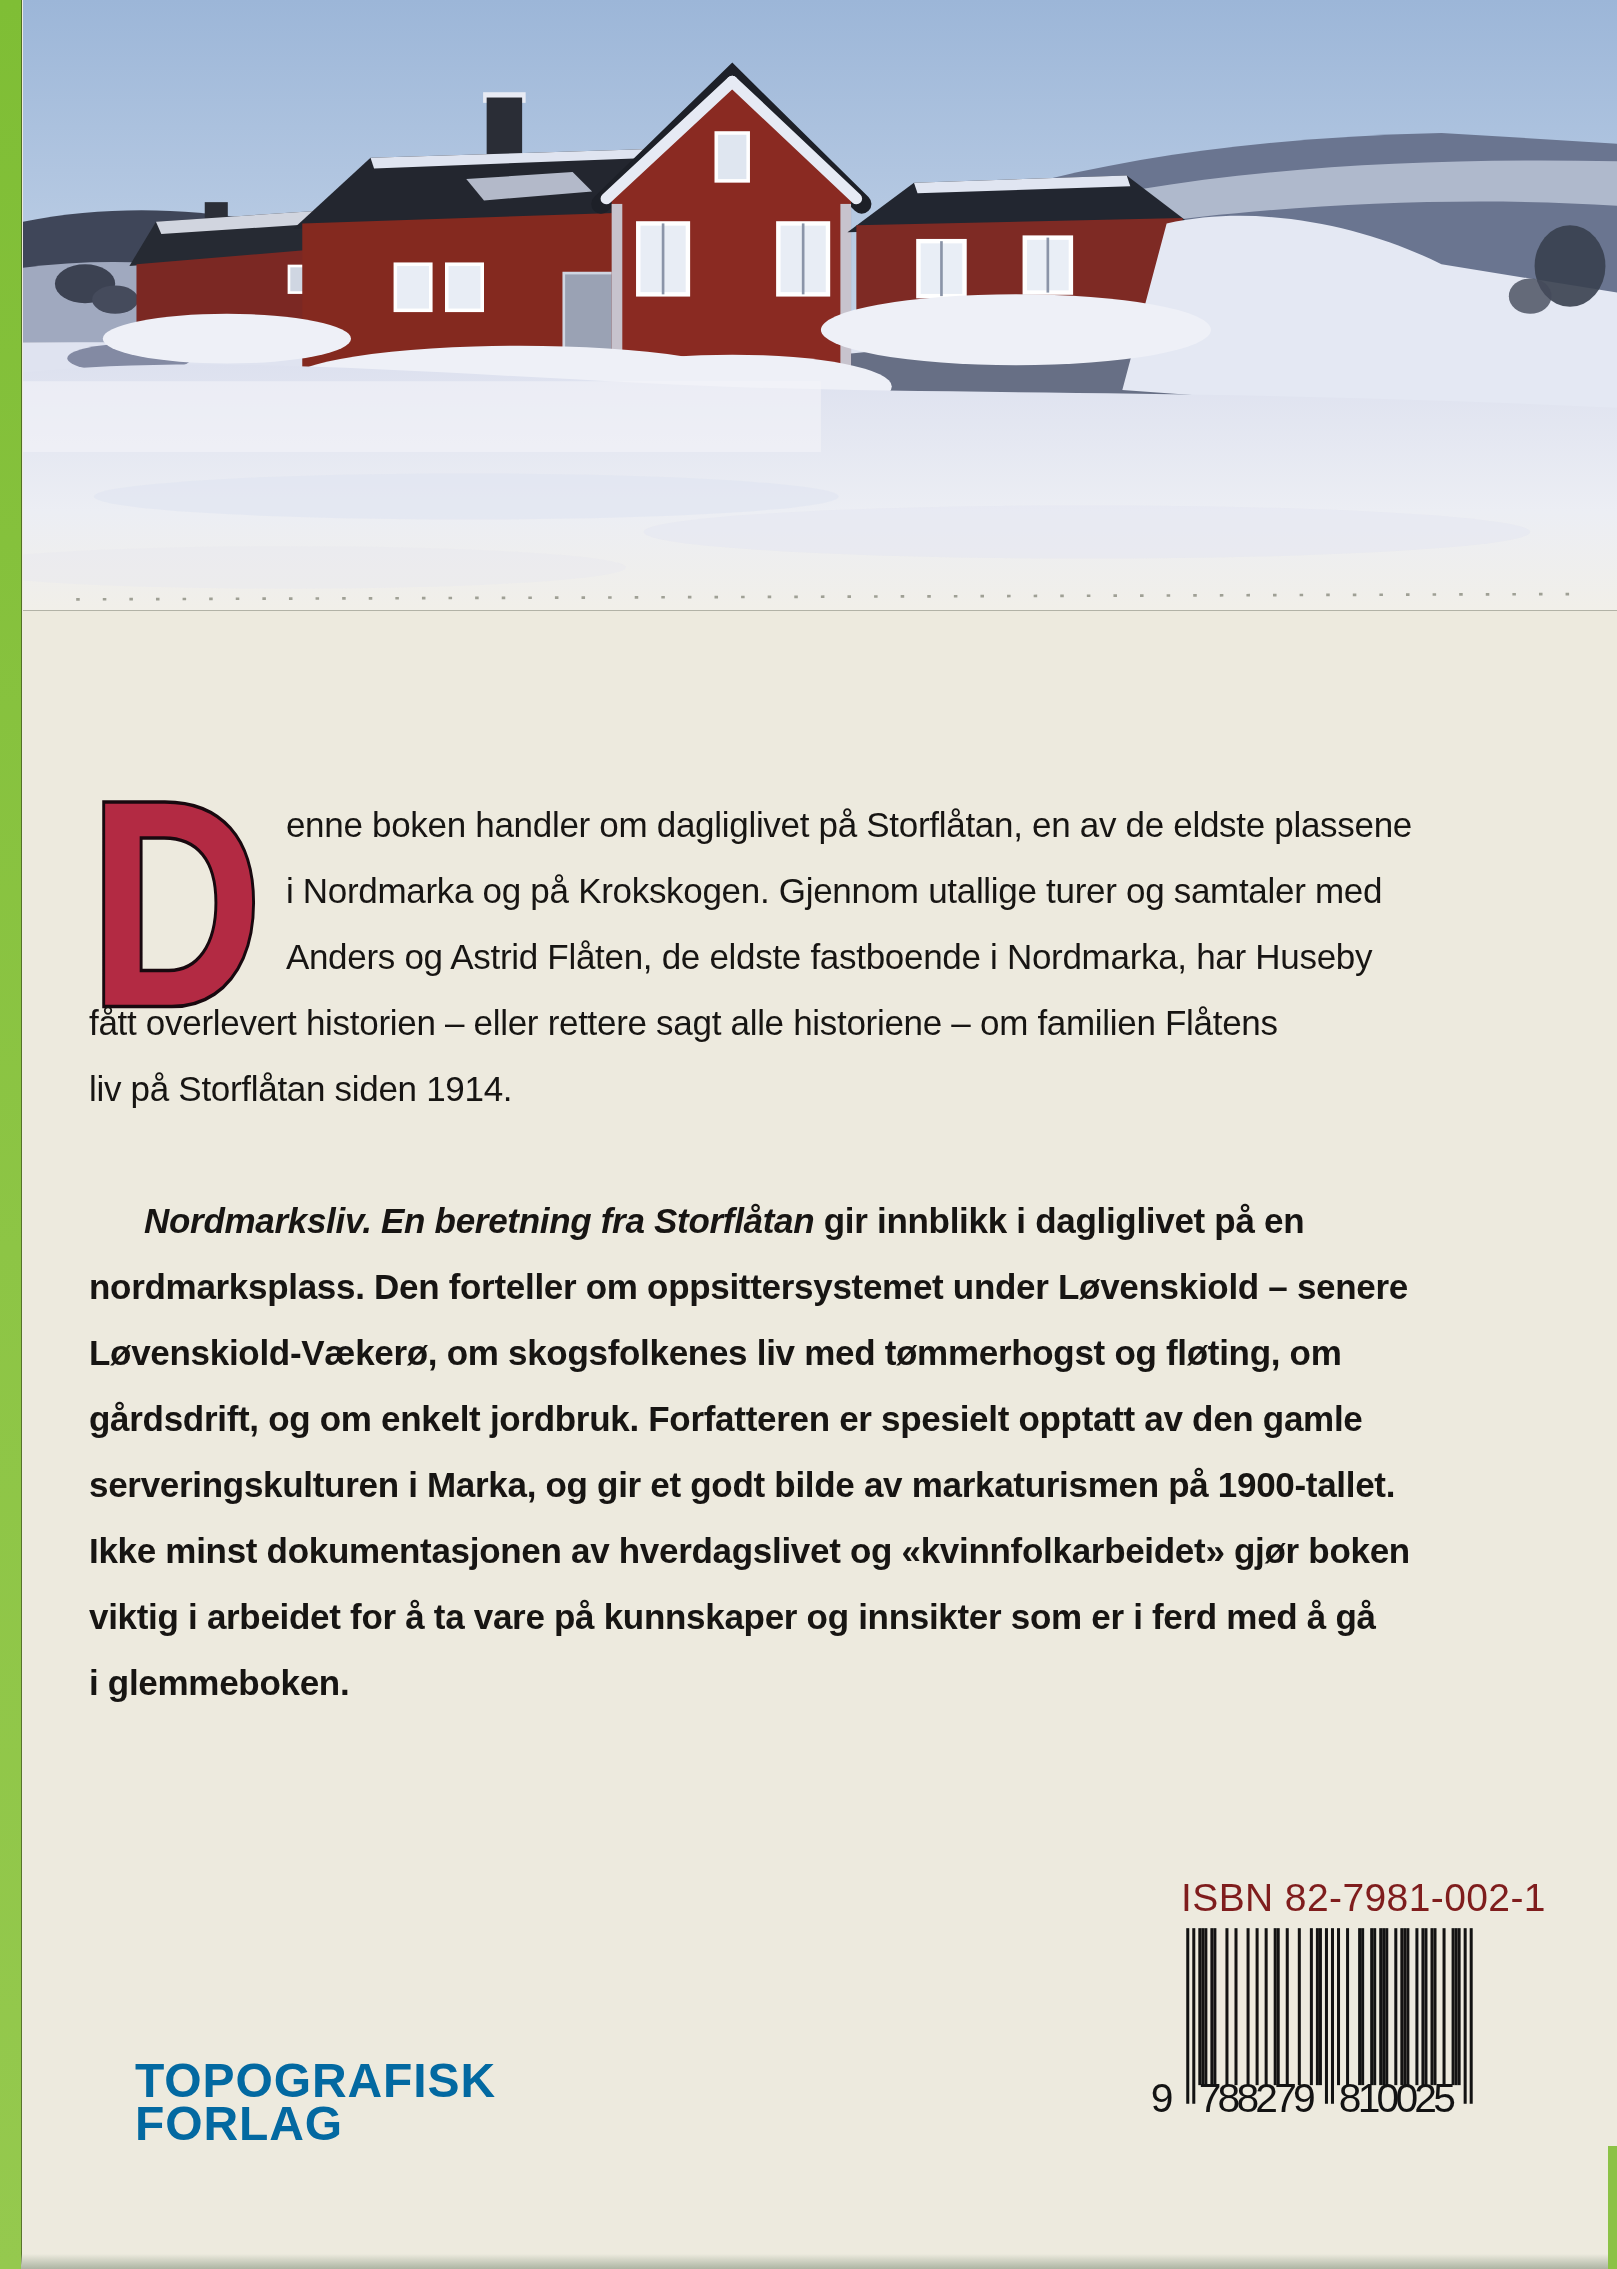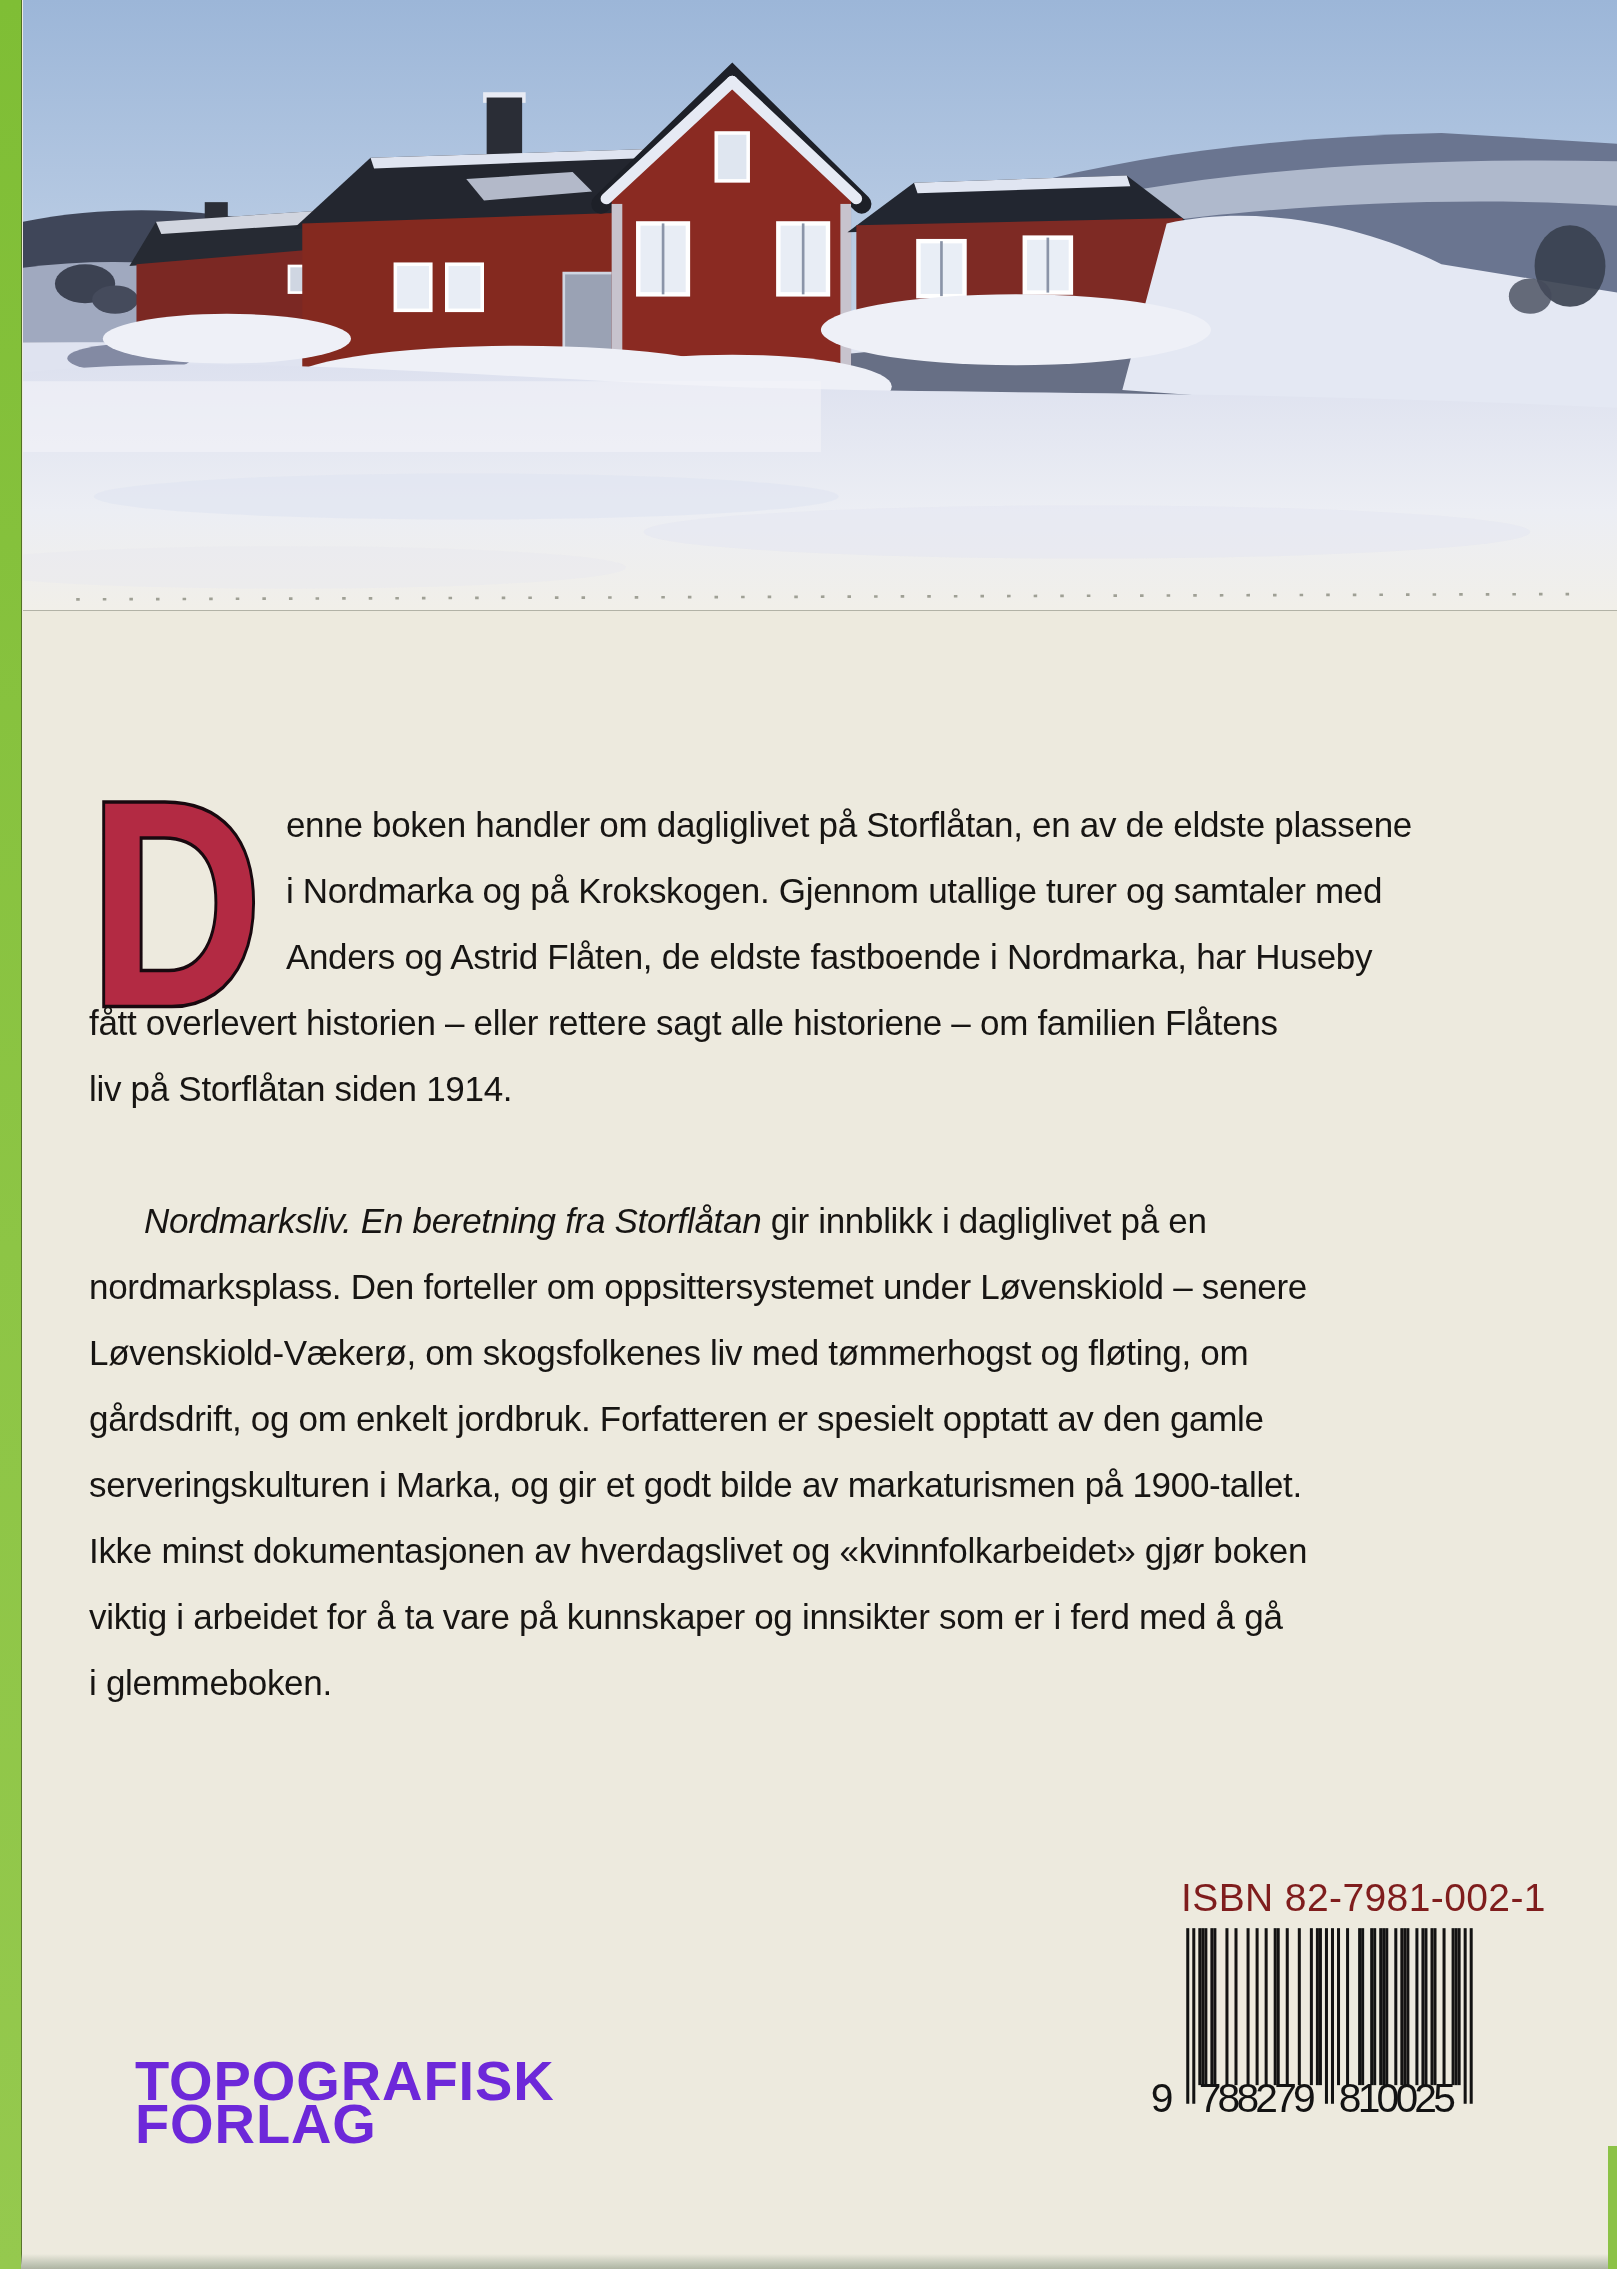--- a/index.html
+++ b/index.html
@@ -18,31 +18,31 @@
   }
   .photo svg{display:block;width:100%;height:100%;}
   .blurb{
     position:absolute;left:89px;top:660px;width:1490px;
     font-size:35px;line-height:66px;letter-spacing:-0.3px;
     white-space:pre-line;
   }
   .blurb p{margin:0;}
   .dropcap{float:left;width:188px;height:192px;margin:1.8px 8.9px 0 0;}
   .dropcap svg{overflow:visible;display:block;}
-  .p2{text-indent:55px;}
+  .p2{text-indent:55px;font-weight:bold;}
   .isbn{
     position:absolute;left:1181px;top:1876px;
     font-size:39px;letter-spacing:0.4px;color:#7f1d1d;
   }
   .barcode{position:absolute;left:1149px;top:1928px;width:337px;height:191px;}
   .barcode svg{overflow:visible;display:block;}
   .barcode text{font-family:"Liberation Sans",sans-serif;font-size:46px;fill:#131313;}
   .publisher{
     position:absolute;left:135px;top:2059px;
-    font-size:56px;font-weight:700;line-height:43px;letter-spacing:0.9px;color:#6d28d9;
+    font-size:48px;font-weight:700;line-height:43px;letter-spacing:0.9px;color:#0369a1;
   }
   .bottom-edge{
     position:absolute;left:21px;right:0;bottom:0;height:16px;
     background:linear-gradient(to bottom,rgba(185,191,174,0),#bcc2b1 70%,#aab09f);
   }
   .corner-green{
     position:absolute;right:0;bottom:0;width:8.9px;height:124px;
     background:#8cc246;
   }
 </style>

